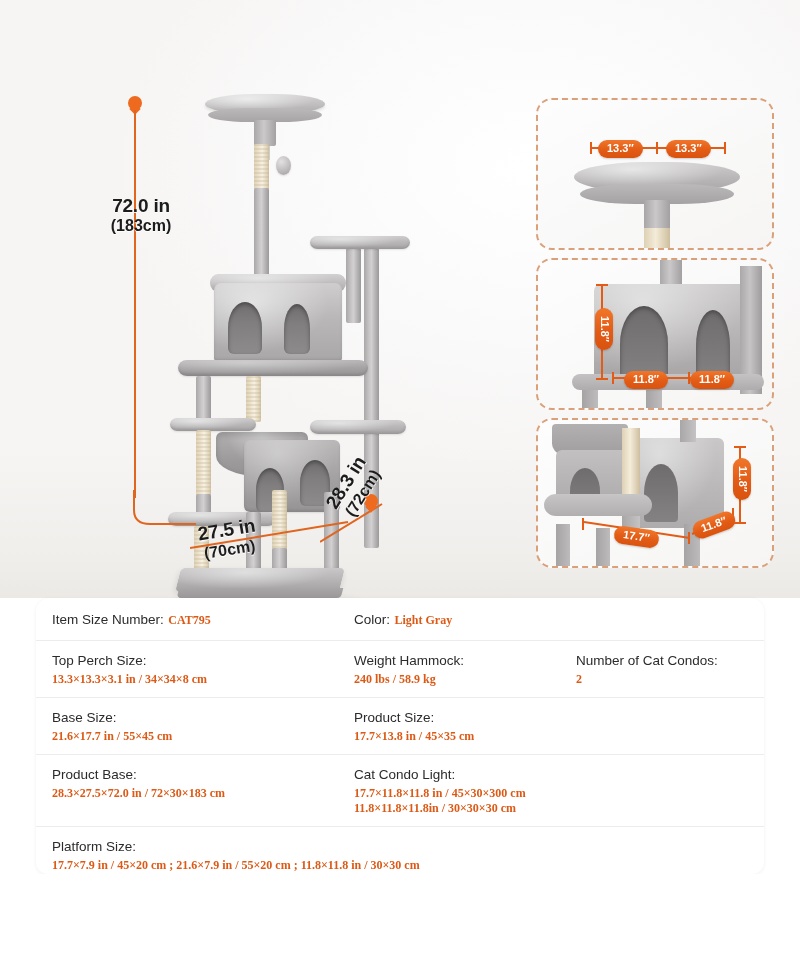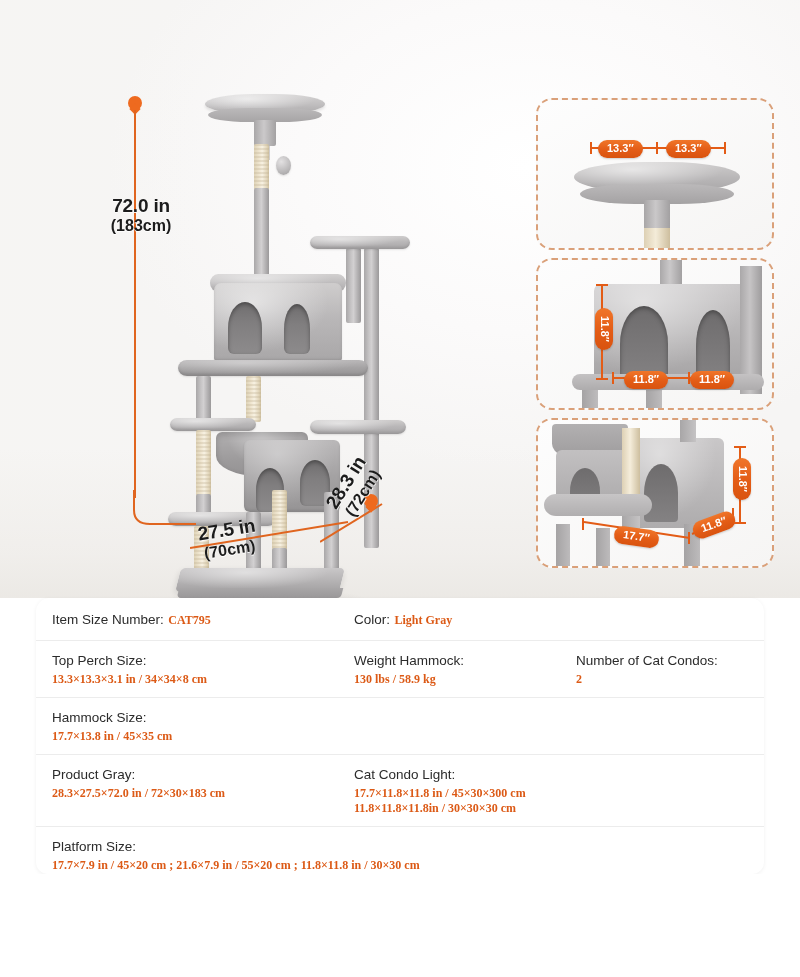--- a/index.html
+++ b/index.html
@@ -424,38 +424,42 @@
     </div>
   </div>
 
   <div class="spec-row">
     <div class="spec-cell c1">
       <span class="lbl">Top Perch Size:</span>
       <span class="val block">13.3×13.3×3.1 in / 34×34×8 cm</span>
     </div>
     <div class="spec-cell c2">
       <span class="lbl">Weight Hammock:</span>
-      <span class="val block">130 lbs / 58.9 kg</span>
+      <span class="val block">240 lbs / 58.9 kg</span>
     </div>
     <div class="spec-cell c3">
       <span class="lbl">Number of Cat Condos:</span>
       <span class="val block">2</span>
     </div>
   </div>
 
   <div class="spec-row">
+    <div class="spec-cell c1">
+      <span class="lbl">Base Size:</span>
+      <span class="val block">21.6×17.7 in / 55×45 cm</span>
+    </div>
     <div class="spec-cell c2">
-      <span class="lbl">Hammock Size:</span>
+      <span class="lbl">Product Size:</span>
       <span class="val block">17.7×13.8 in / 45×35 cm</span>
     </div>
   </div>
 
   <div class="spec-row">
     <div class="spec-cell c1">
-      <span class="lbl">Product Gray:</span>
+      <span class="lbl">Product Base:</span>
       <span class="val block">28.3×27.5×72.0 in / 72×30×183 cm</span>
     </div>
     <div class="spec-cell c-wide2">
       <span class="lbl">Cat Condo Light:</span>
       <span class="val block">17.7×11.8×11.8 in / 45×30×300 cm</span>
       <span class="val block" style="margin-top:0;">11.8×11.8×11.8in / 30×30×30 cm</span>
     </div>
   </div>
 
   <div class="spec-row">

